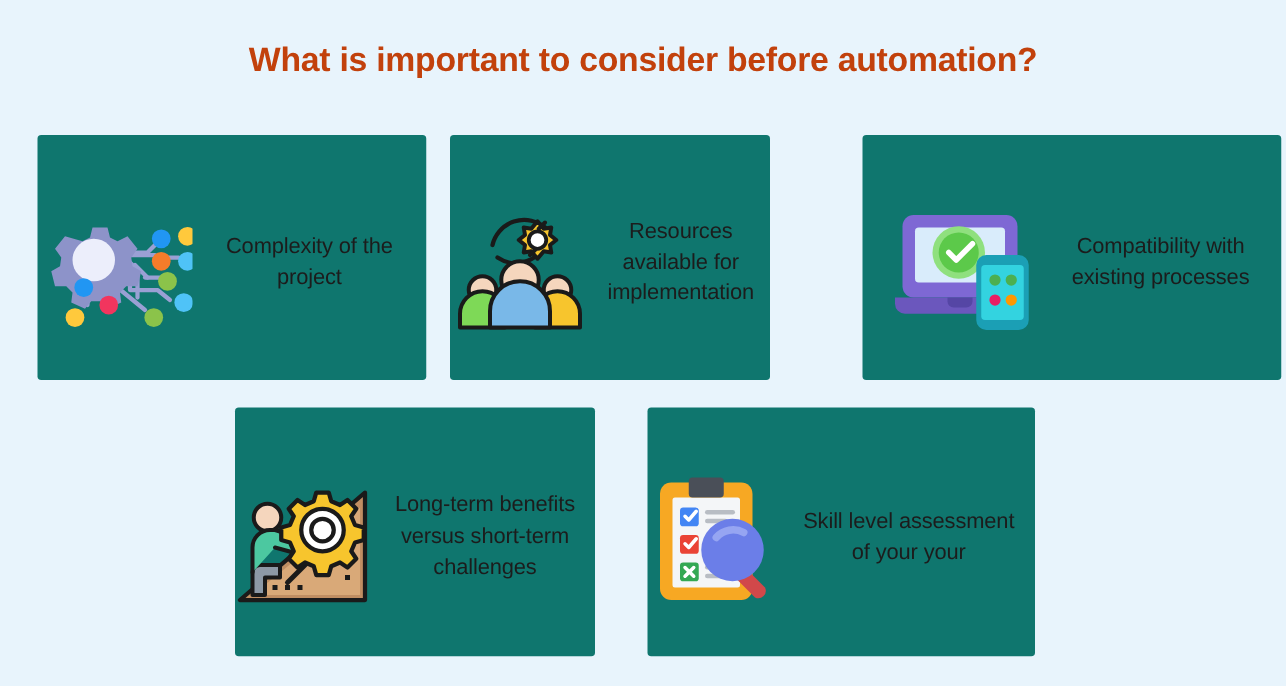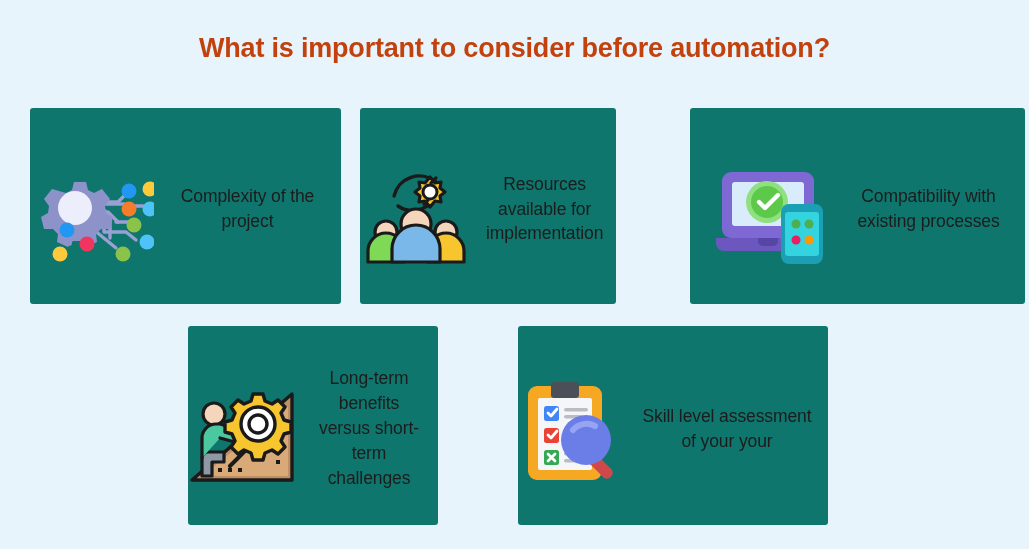--- a/index.html
+++ b/index.html
@@ -50,21 +50,21 @@
     margin-top: 6px;
     letter-spacing: -0.1px;
   }
 
   
   #card-0 { left: 30px;  top: 108px; width: 311px; height: 196px; }
   #card-1 { left: 360px; top: 108px; width: 256px; height: 196px; }
   #card-2 { left: 690px; top: 108px; width: 311px; height: 196px; padding-left: 24px; }
 
   
-  #card-3 { left: 188px; top: 326px; width: 250px; height: 199px; }
+  #card-3 { left: 188px; top: 326px; width: 288px; height: 199px; }
   #card-4 { left: 518px; top: 326px; width: 310px; height: 199px; }
 </style>
 </head>
 <body>
 
 <div id="page-title">What is important to consider before automation?</div>
 
 <div class="card" id="card-0">
   <div class="card-icon">
     <svg width="124" height="104" viewBox="0 0 124 104">

